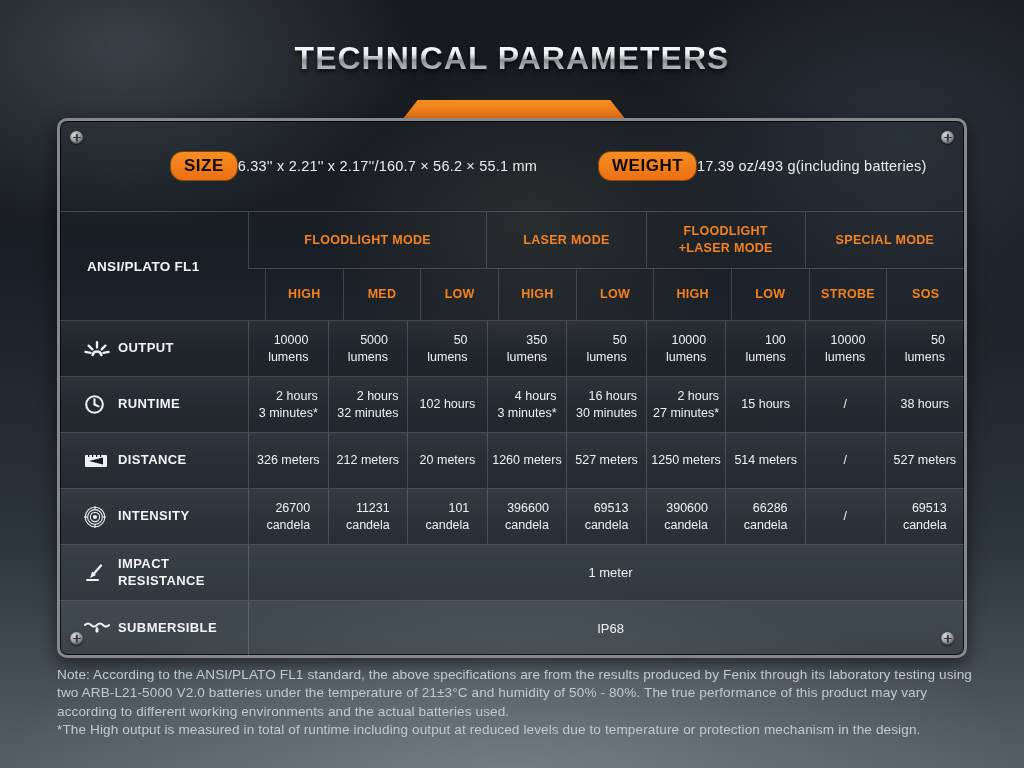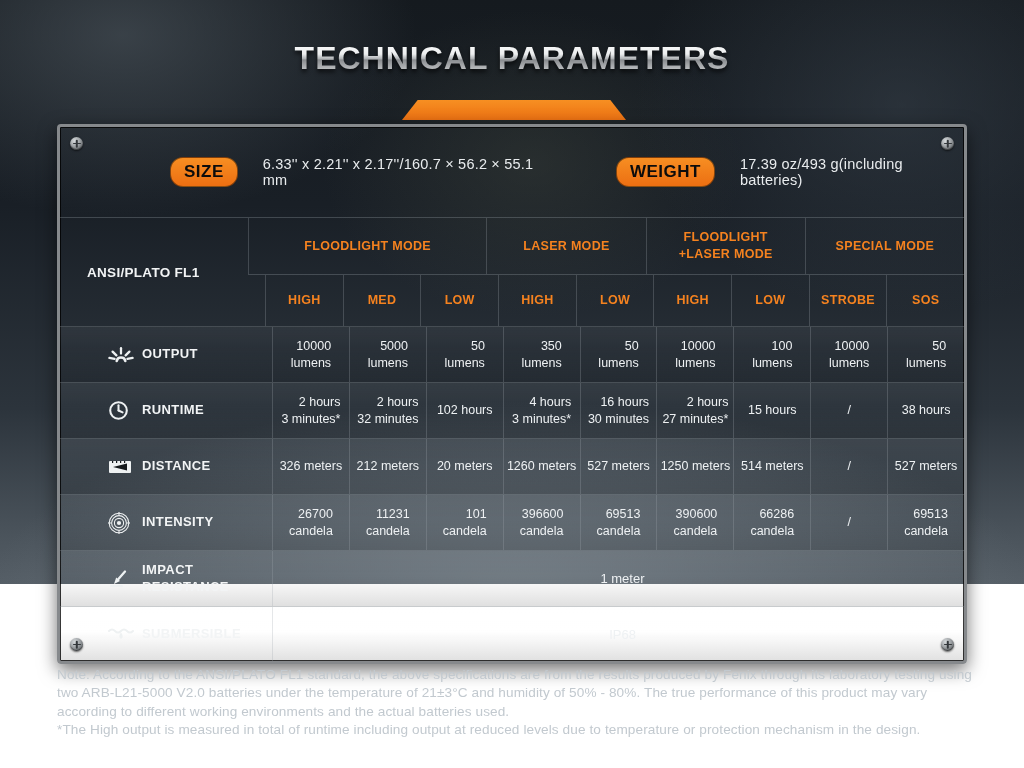--- a/index.html
+++ b/index.html
@@ -1,20 +1,20 @@
 <!DOCTYPE html>
 <html><head>
 <meta charset="utf-8">
 <style>
   * { margin:0; padding:0; box-sizing:border-box; }
   html,body { width:1024px; height:768px; overflow:hidden; }
   body { font-family:"Liberation Sans", sans-serif; }
 
   .stage {
-    position:relative; width:1024px; height:584px;
+    position:relative; width:1024px; height:768px;
     background:
       radial-gradient(ellipse 420px 260px at 12% 6%, rgba(86,96,104,0.55), transparent 70%),
       radial-gradient(ellipse 380px 300px at 88% 18%, rgba(60,70,80,0.5), transparent 70%),
       radial-gradient(ellipse 300px 220px at 52% 28%, rgba(70,76,66,0.35), transparent 70%),
       radial-gradient(ellipse 700px 260px at 50% 102%, rgba(132,142,150,0.65), transparent 75%),
       linear-gradient(180deg, #151a1f 0%, #191f26 35%, #2c343c 70%, #4b545c 92%, #555e66 100%);
   }
 
   .page-title {
     position:absolute; top:40px; left:0; width:100%;
@@ -25,22 +25,22 @@
     filter:drop-shadow(0 3px 2px rgba(0,0,0,0.65));
   }
 
   .orange-tab {
     position:absolute; left:402px; top:100px; width:224px; height:20px;
     background:linear-gradient(180deg,#f78f22,#ed7113);
     clip-path:polygon(7% 0, 93% 0, 100% 100%, 0 100%);
   }
 
   .panel {
-    position:absolute; left:57px; top:124px; width:910px; height:540px;
-    border:3px solid #86898c; border-radius:4px;
+    position:absolute; left:57px; top:118px; width:910px; height:540px;
+    border:3px solid #86898c; border-radius:10px;
     background:
       radial-gradient(rgba(255,255,255,0.022) 1px, transparent 1px),
       linear-gradient(180deg,#1b2225 0%, #151b1e 50%, #10셔1518 100%),
       #141a1d;
     background-size:4px 4px, 100% 100%, 100% 100%;
     box-shadow:0 6px 18px rgba(0,0,0,0.55), inset 0 0 0 1px rgba(0,0,0,0.8);
     overflow:hidden;
   }
 
   .screw {
@@ -56,21 +56,21 @@
   .screw.tl { left:10px; top:10px; } .screw.tr { right:10px; top:10px; }
   .screw.bl { left:10px; bottom:10px; } .screw.br { right:10px; bottom:10px; }
 
   .meta-row { height:90px; display:flex; align-items:center; padding-left:110px; }
   .badge {
     display:inline-block; padding:4px 13px; border-radius:13px;
     background:linear-gradient(180deg,#f78e22,#ec6f12);
     border:1px solid rgba(0,0,0,0.45);
     color:#0c0c0c; font-weight:bold; font-size:17px; letter-spacing:0.5px;
   }
-  .meta-value { color:#e9ecee; font-size:14.5px; margin-left:25px; letter-spacing:0.2px; }
+  .meta-value { color:#e9ecee; font-size:14.5px; margin-left:0; letter-spacing:0.2px; }
   .badge.weight { margin-left:61px; }
 
   :root { --div:rgba(160,170,175,0.28); --hdiv:rgba(150,160,165,0.32); }
 
   .spec-table { border-top:1px solid var(--hdiv); }
   .thead { display:flex; height:108px; }
   .corner {
     width:188px; display:flex; align-items:center; padding-left:27px;
     color:#f2f4f5; font-weight:bold; font-size:13.5px; letter-spacing:0.3px;
   }
@@ -82,21 +82,21 @@
     color:#f5821f; font-weight:bold; font-size:12.5px; letter-spacing:0.3px;
     border-left:1px solid var(--div); white-space:pre-line; line-height:1.35;
   }
   .g3 { flex:3; } .g2 { flex:2; } .scell { flex:1; }
 
   .trow {
     display:flex; height:56px; border-top:1px solid var(--hdiv);
     background:linear-gradient(180deg, rgba(255,255,255,0.05), rgba(255,255,255,0.008) 45%, rgba(0,0,0,0.12));
   }
   .rlabel {
-    width:188px; display:flex; align-items:center; padding-left:24px;margin-left:24px;
+    width:188px; display:flex; align-items:center; padding-left:24px;
   }
   .icon-box { width:34px; display:flex; align-items:center; justify-content:flex-start; }
   .icon-box svg { display:block; }
   .rlabel-text {
     color:#f2f4f5; font-weight:bold; font-size:13px; letter-spacing:0.4px;
     white-space:pre-line; line-height:1.3;
   }
   .dcell {
     flex:1; display:flex; align-items:center; justify-content:center; text-align:right;
     color:#eef1f3; font-size:12.5px; line-height:1.35; white-space:pre-line;

